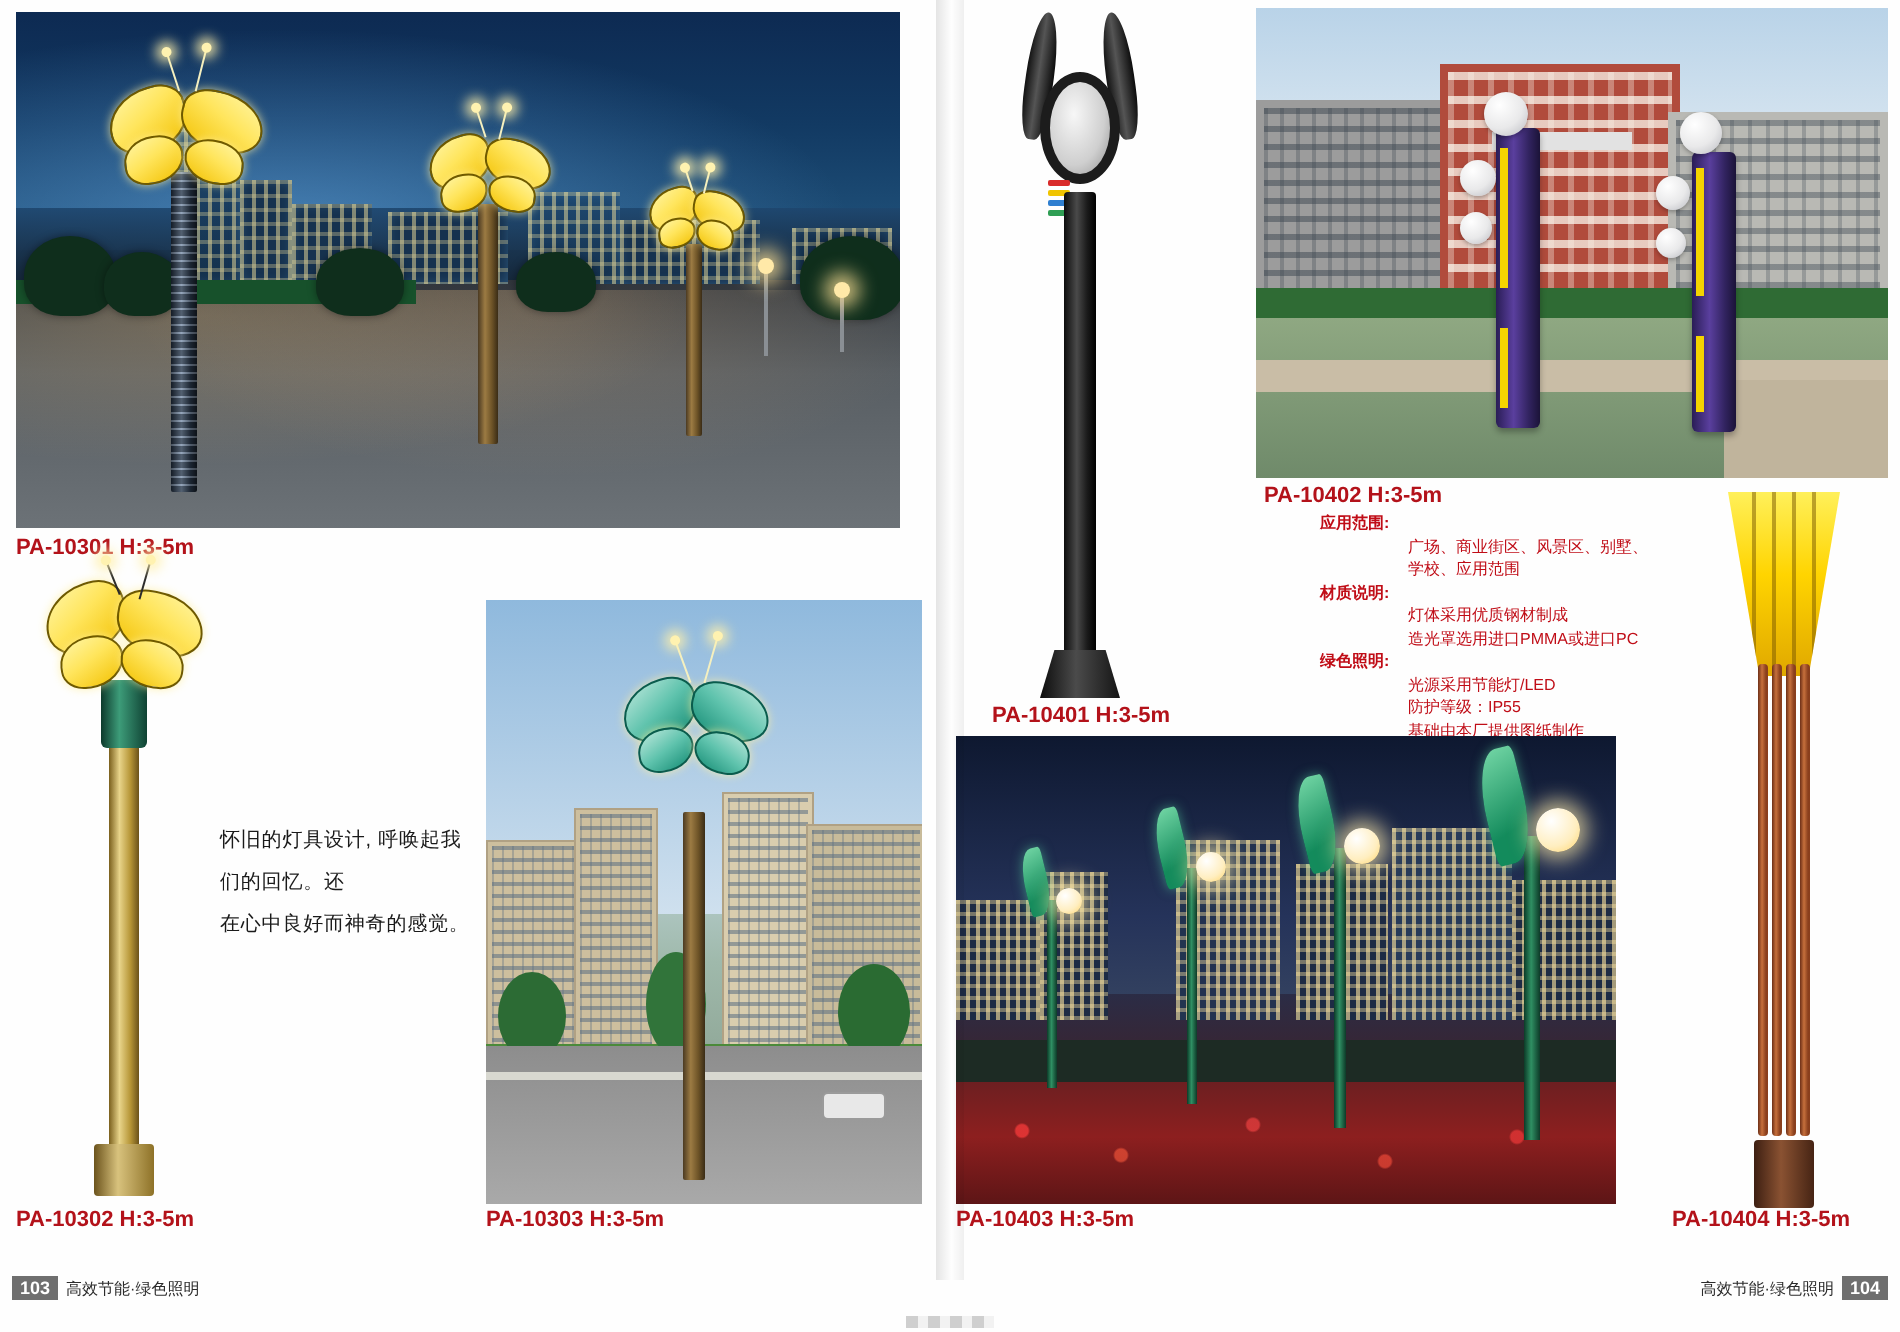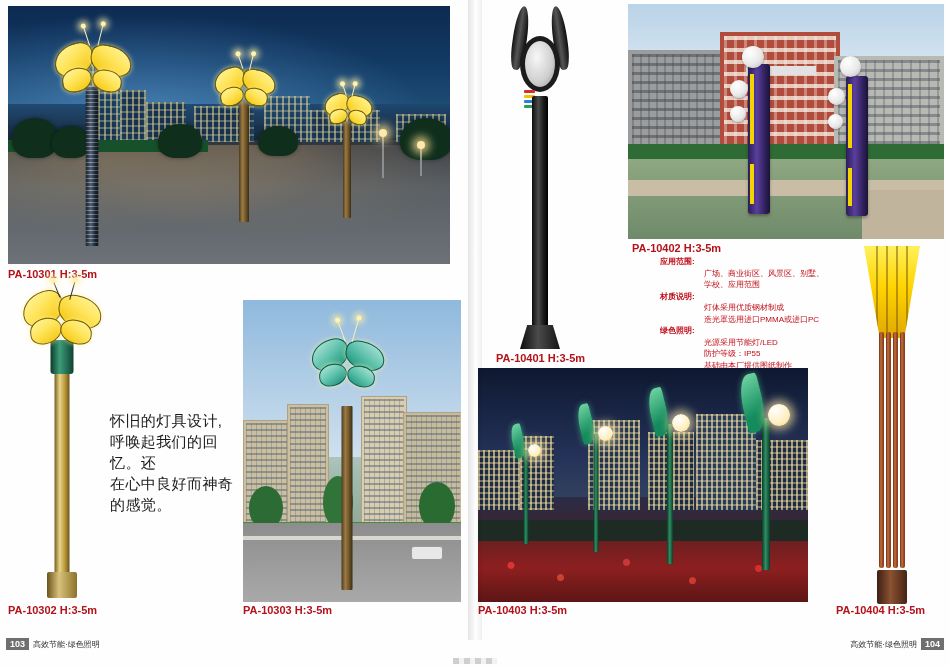--- a/index.html
+++ b/index.html
@@ -258,21 +258,21 @@
   }
   .torch-base {
     position:absolute; left:50%; transform:translateX(-50%); bottom:0; width:30px; height:34px;
     background: linear-gradient(to right,#3d1f12,#8a5232 45%,#462414);
     border-radius:2px;
   }
 
   
   .body-zh {
     position: absolute;
-    font-size: 15px;
+    font-size: 10px;
     line-height: 21px;
     color: #1a1a1a;
     letter-spacing: .4px;
   }
   .spec {
     position: absolute;
     left: 660px; top: 256px; width: 170px;
     font-size: 8px;
     line-height: 11.5px;
     color: #c00d17;

